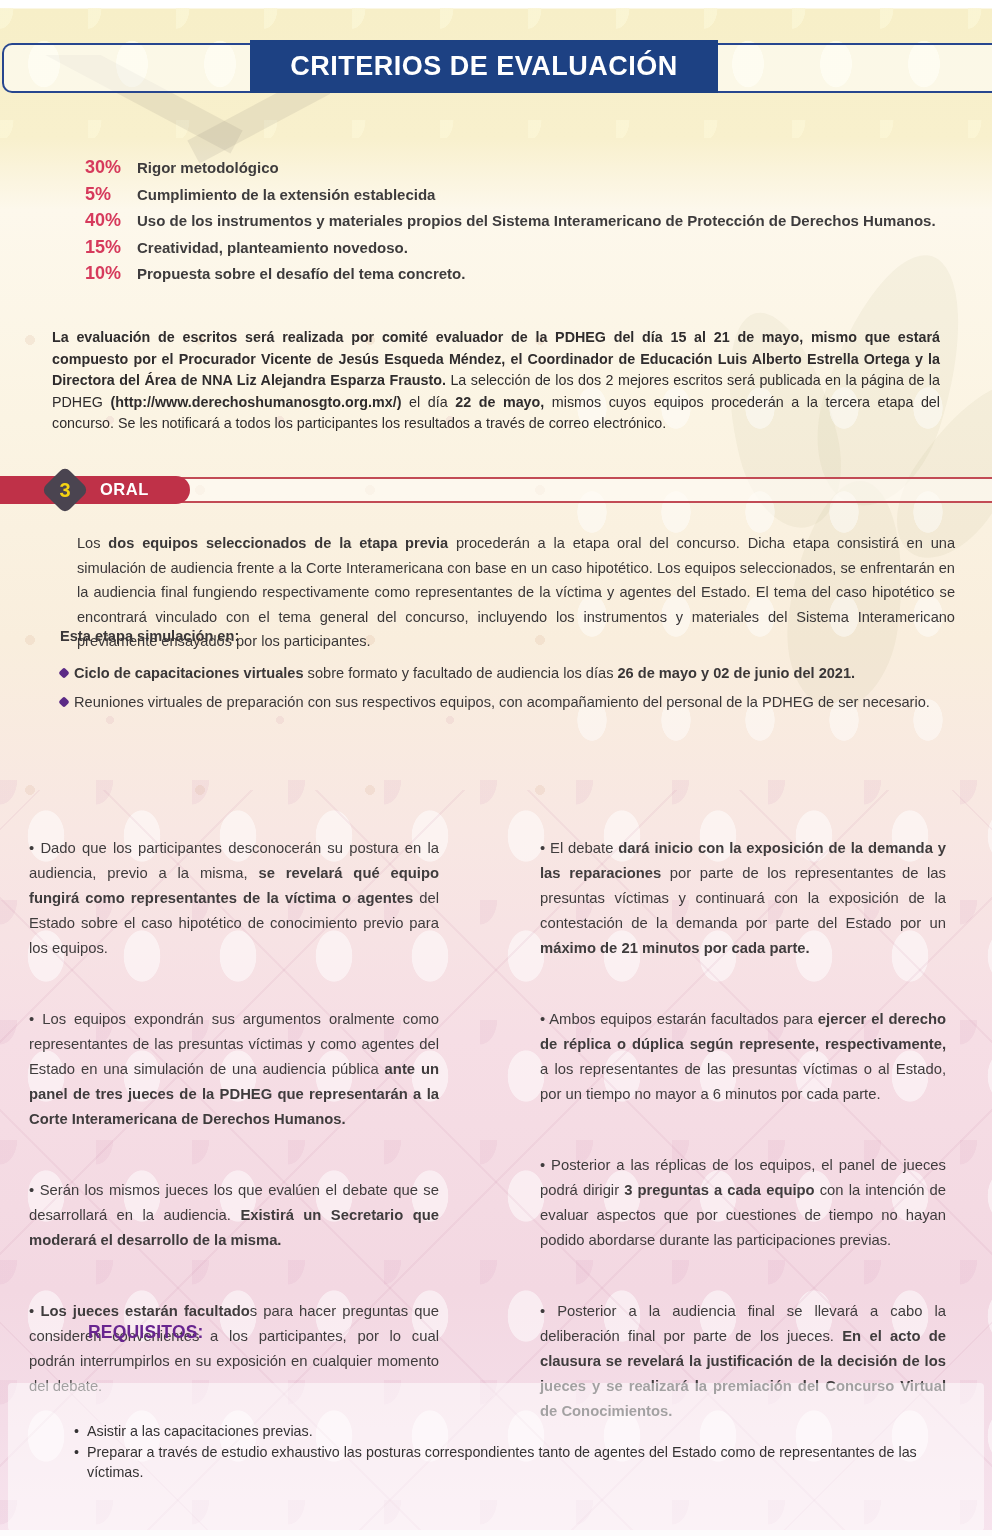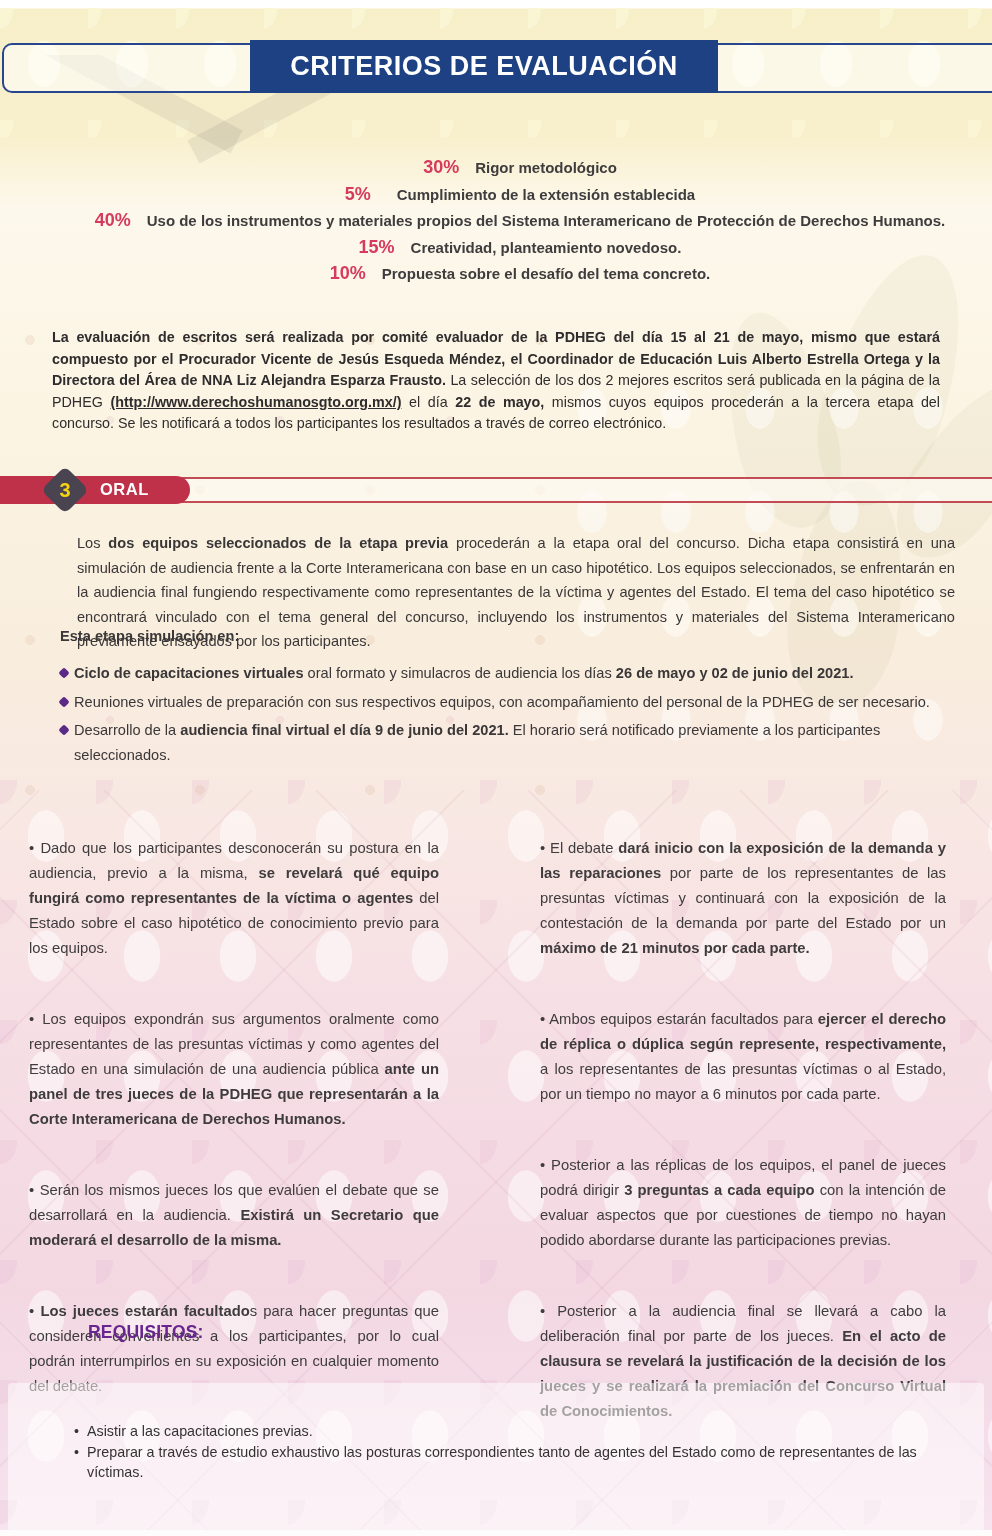--- a/index.html
+++ b/index.html
@@ -55,21 +55,21 @@
   
   .header-band{position:absolute;left:2px;top:43px;width:1000px;height:50px;
     border:2px solid #27468f;border-radius:10px 0 0 10px;border-right:none;
     background:rgba(255,255,255,0.55);box-sizing:border-box;}
   .title-banner{position:absolute;left:250px;top:40px;width:468px;height:53px;
     background:#1d4183;display:flex;align-items:center;justify-content:center;}
   .title-banner span{color:#ffffff;font-weight:bold;font-size:27px;letter-spacing:.5px;}
 
   
   .criteria{position:absolute;left:85px;top:157px;width:870px;}
-  .criteria .row{display:flex;align-items:baseline;height:26.5px;justify-content:center;}
+  .criteria .row{display:flex;align-items:baseline;height:26.5px;}
   .criteria .pct{width:52px;color:#d63a5c;font-weight:bold;font-size:18px;flex:0 0 52px;}
   .criteria .lbl{font-weight:bold;font-size:15px;color:#3e3c3d;}
 
   
   .eval-par{position:absolute;left:52px;top:327px;width:888px;
     text-align:justify;font-size:14.3px;line-height:21.5px;color:#2f2c2d;}
 
   
   .oral-lines{position:absolute;left:0;top:477px;width:992px;height:26px;
     border-top:2px solid #c24b55;border-bottom:2px solid #c24b55;
@@ -107,21 +107,21 @@
   
   .req-panel{position:absolute;left:8px;top:1383px;width:976px;height:148px;
     background:rgba(255,255,255,0.52);border-radius:4px;}
   .req-heading{position:absolute;left:88px;top:1322px;color:#68258f;
     font-weight:bold;font-size:17.5px;letter-spacing:.2px;}
   .req-items{position:absolute;left:74px;top:1421px;width:860px;}
   .req-item{display:flex;align-items:flex-start;font-size:14.3px;line-height:20.5px;color:#343233;}
   .req-item .mark{flex:0 0 13px;width:13px;}
 
   .seg-b{font-weight:bold;}
-  .seg-u{text-decoration:underline;margin-top:37px;}
+  .seg-u{margin-top:37px;}
 </style>
 </head>
 <body>
 
 <div class="page">
 
   <div class="bg bg-top-ovals"></div>
   <div class="bg bg-chevron">
       <div class="c1"></div>
       <div class="c2"></div>
@@ -174,29 +174,25 @@
   <div class="oral-diamond">
     <span>3</span>
   </div>
 
   <div class="oral-intro"><span>Los </span><span class="seg-b">dos equipos seleccionados de la etapa previa</span><span> procederán a la etapa oral del concurso. Dicha etapa consistirá en una simulación de audiencia frente a la Corte Interamericana  con base en un caso hipotético. Los equipos seleccionados, se enfrentarán en la audiencia final fungiendo respectivamente como representantes de la víctima y agentes del Estado. El tema del caso hipotético se encontrará vinculado con el tema general del concurso, incluyendo los instrumentos y materiales del Sistema Interamericano previamente ensayados por los participantes.</span></div>
   <div class="oral-closing">Esta etapa simulación en:</div>
 
   <div class="oral-bullets">
     <div class="bullet-row">
       <span class="dmark"></span>
-      <span class="btxt"><span class="seg-b">Ciclo de capacitaciones virtuales</span><span> oral formato y simulacros de audiencia los días </span><span class="seg-b">26 de mayo y 02 de junio del 2021.</span></span>
+      <span class="btxt"><span class="seg-b">Ciclo de capacitaciones virtuales</span><span> sobre formato y facultado de audiencia los días </span><span class="seg-b">26 de mayo y 02 de junio del 2021.</span></span>
     </div>
     <div class="bullet-row">
       <span class="dmark"></span>
       <span class="btxt"><span>Reuniones virtuales de preparación con sus respectivos equipos, con acompañamiento del personal de la PDHEG de ser necesario.</span></span>
-    </div>
-    <div class="bullet-row">
-      <span class="dmark"></span>
-      <span class="btxt"><span>Desarrollo de la </span><span class="seg-b">audiencia final virtual el día 9 de junio del 2021.</span><span>  El horario será notificado previamente a los participantes seleccionados.</span></span>
     </div>
   </div>
 
 
   <div class="col col-left">
     <p><span>• Dado que los participantes desconocerán su postura en la audiencia, previo a la misma, </span><span class="seg-b">se revelará qué equipo fungirá como representantes de la víctima o agentes</span><span> del Estado sobre el caso hipotético de conocimiento previo para los equipos.</span></p>
     <p><span>• Los equipos expondrán sus argumentos oralmente como representantes de las presuntas víctimas y como agentes del Estado en una simulación de una audiencia pública </span><span class="seg-b">ante un panel de tres jueces de la PDHEG que representarán a la Corte Interamericana de Derechos Humanos.</span></p>
     <p><span>• Serán los mismos jueces los que evalúen el debate que se desarrollará en la audiencia. </span><span class="seg-b">Existirá un Secretario que moderará el desarrollo de la misma.</span></p>
     <p><span>• </span><span class="seg-b">Los jueces estarán facultado</span><span>s para hacer preguntas que consideren convenientes a los participantes, por lo cual podrán interrumpirlos en su exposición en cualquier momento del debate.</span></p>
   </div>

